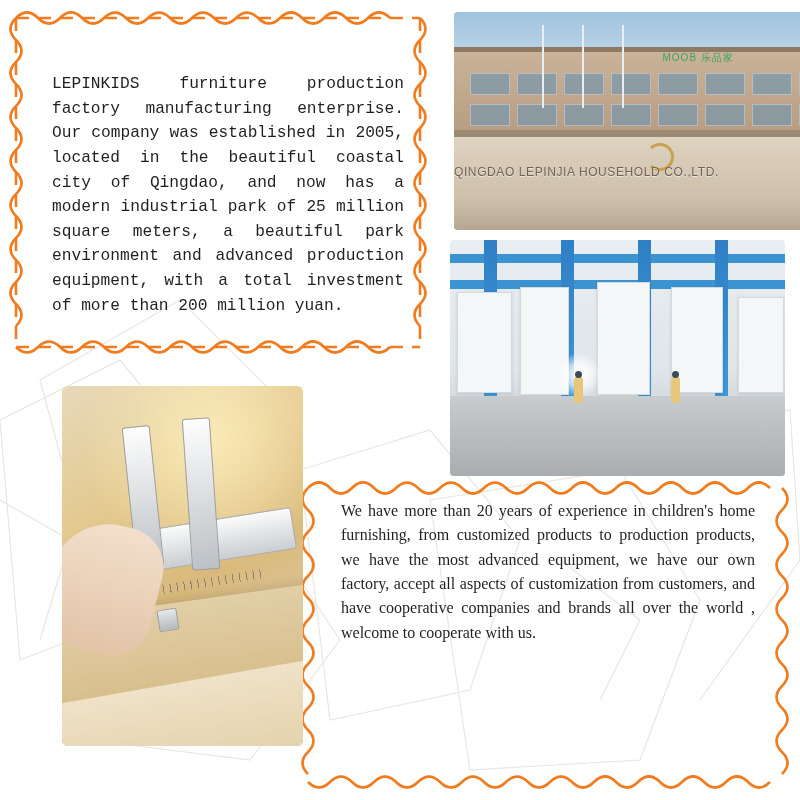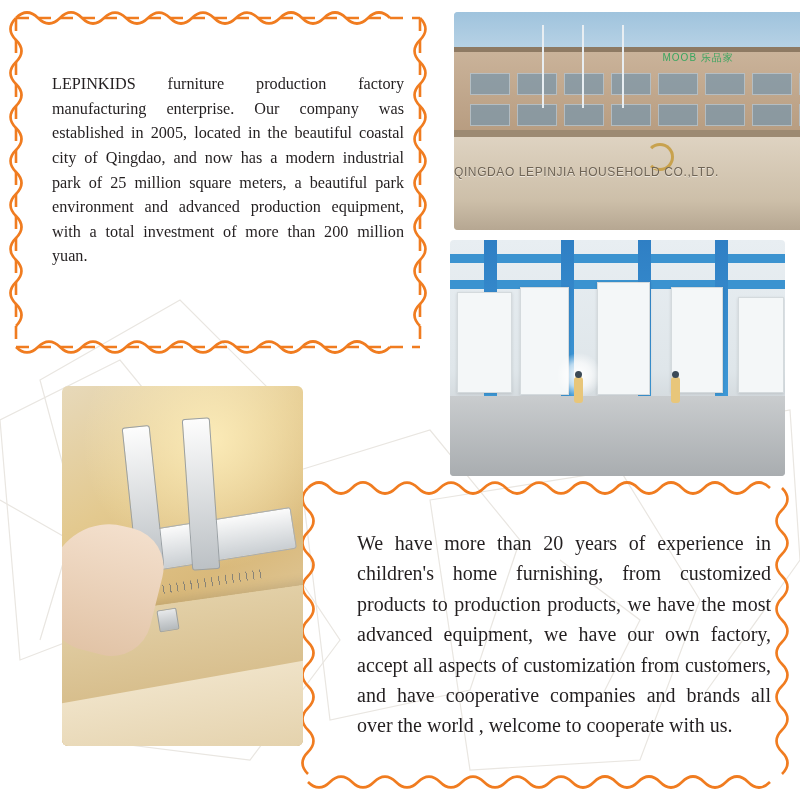--- a/index.html
+++ b/index.html
@@ -45,28 +45,28 @@
     text-justify: inter-word;
     line-height: 1.52;
     z-index: 3;
   }
 
   #intro-text {
     left: 52px;
     top: 72px;
     width: 352px;
     font-size: 16.2px;
+    font-family: Liberation Mono, monospace;
   }
 
   #experience-text {
     left: 341px;
-    top: 528px;
+    top: 499px;
     width: 414px;
-    font-size: 20px;
-    margin-left: 16px;
+    font-size: 16px;
   }
 
   
   .photo {
     position: absolute;
     overflow: hidden;
     border-radius: 4px;
     z-index: 4;
   }
 

